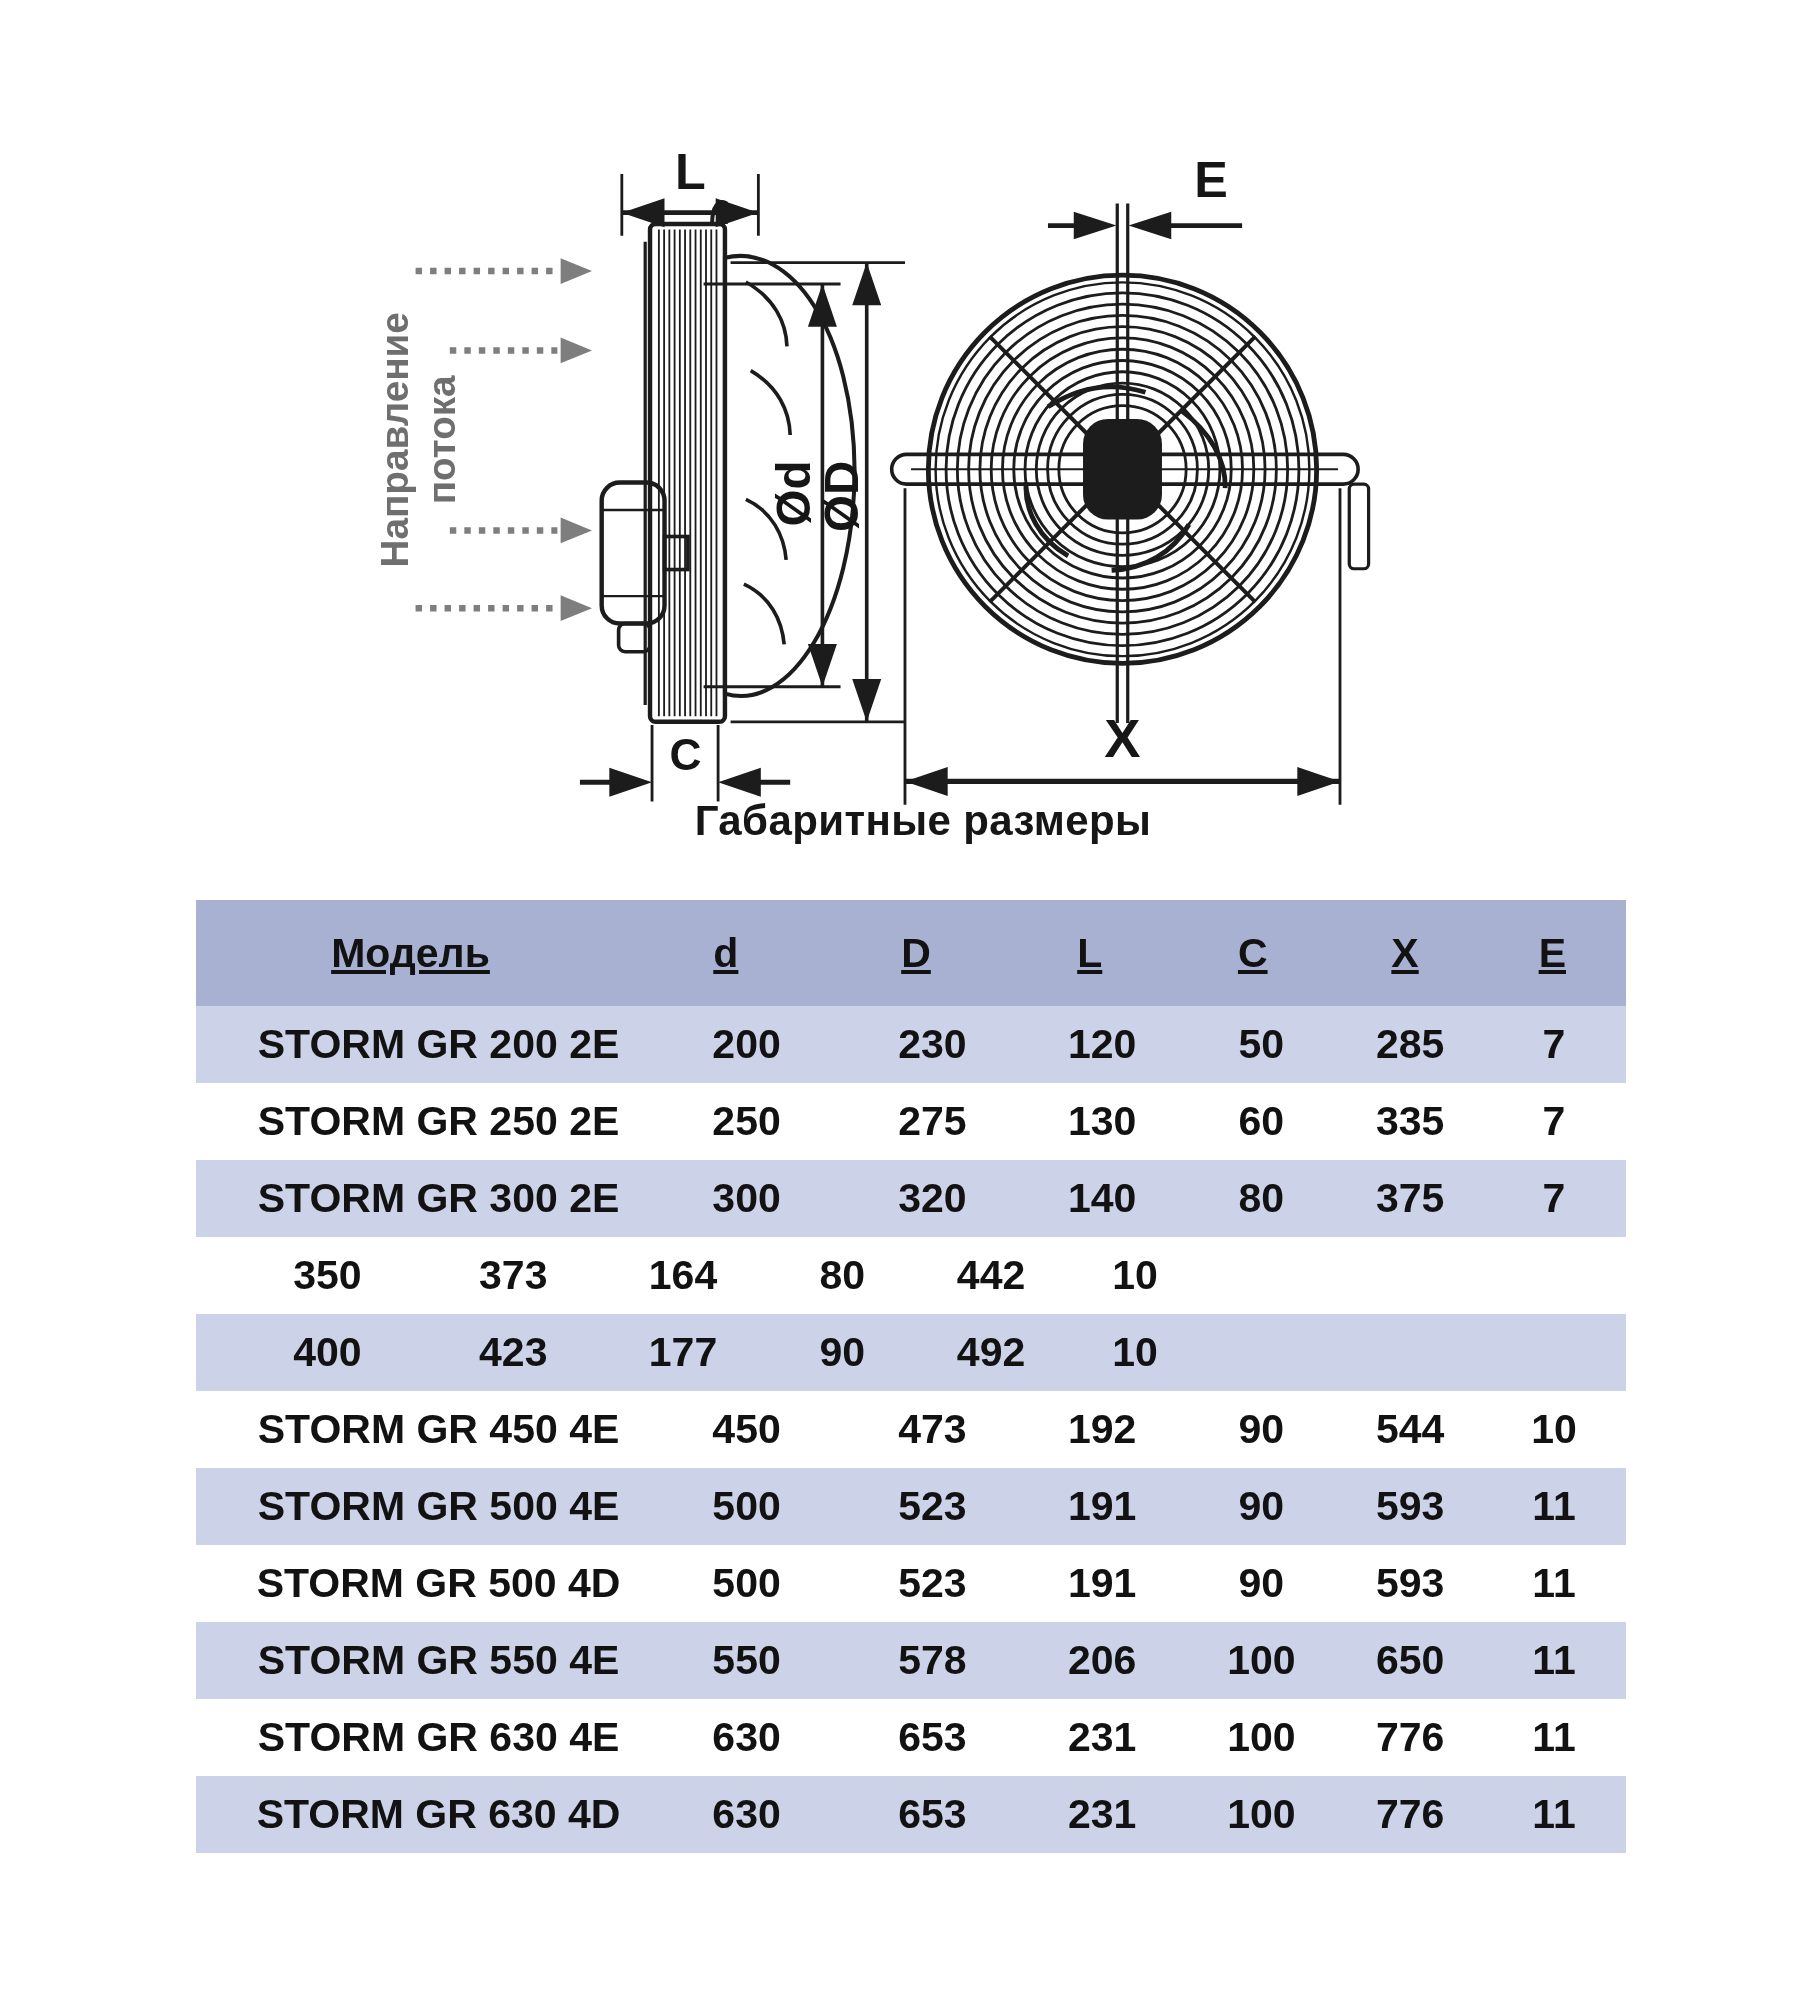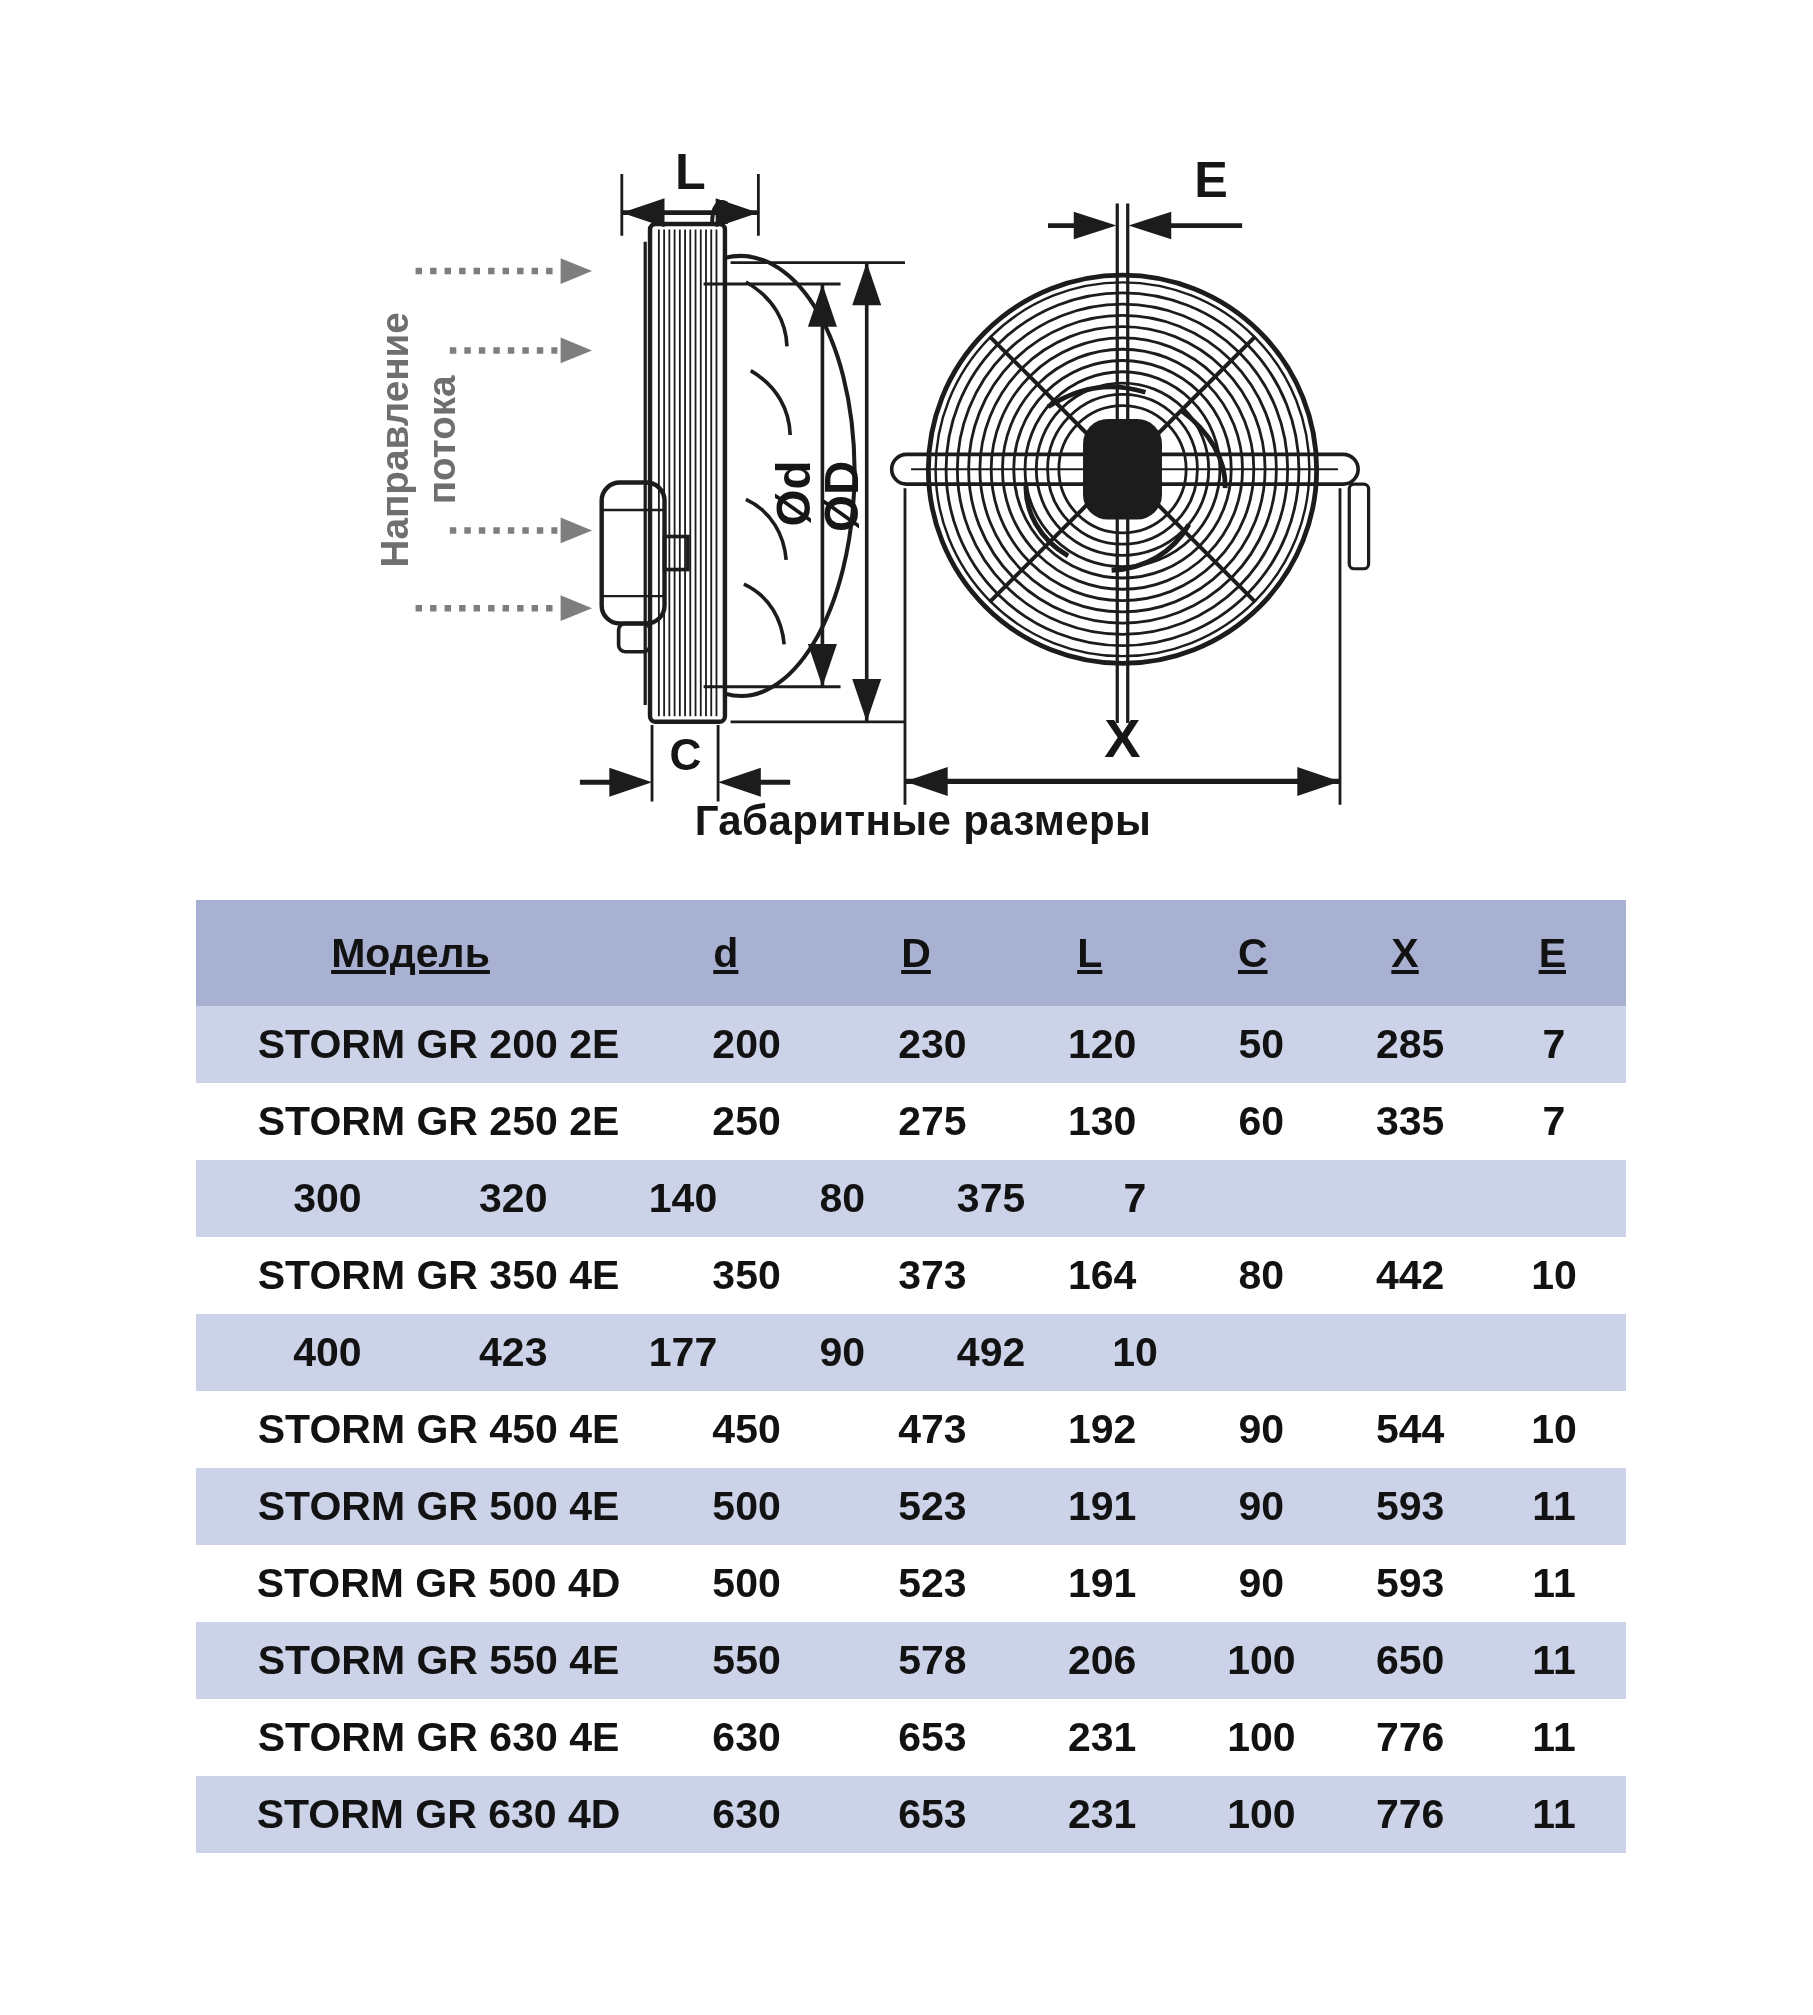--- a/index.html
+++ b/index.html
@@ -185,29 +185,29 @@
     <div class="tr">
       <div class="td c0">STORM GR 250 2E</div>
       <div class="td c1">250</div>
       <div class="td c2">275</div>
       <div class="td c3">130</div>
       <div class="td c4">60</div>
       <div class="td c5">335</div>
       <div class="td c6">7</div>
     </div>
     <div class="tr">
+      <div class="td c0">STORM GR 300 2E</div>
       <div class="td c1">300</div>
       <div class="td c2">320</div>
       <div class="td c3">140</div>
       <div class="td c4">80</div>
       <div class="td c5">375</div>
       <div class="td c6">7</div>
     </div>
     <div class="tr">
-      <div class="td c0">STORM GR 350 4E</div>
       <div class="td c1">350</div>
       <div class="td c2">373</div>
       <div class="td c3">164</div>
       <div class="td c4">80</div>
       <div class="td c5">442</div>
       <div class="td c6">10</div>
     </div>
     <div class="tr">
       <div class="td c1">400</div>
       <div class="td c2">423</div>

